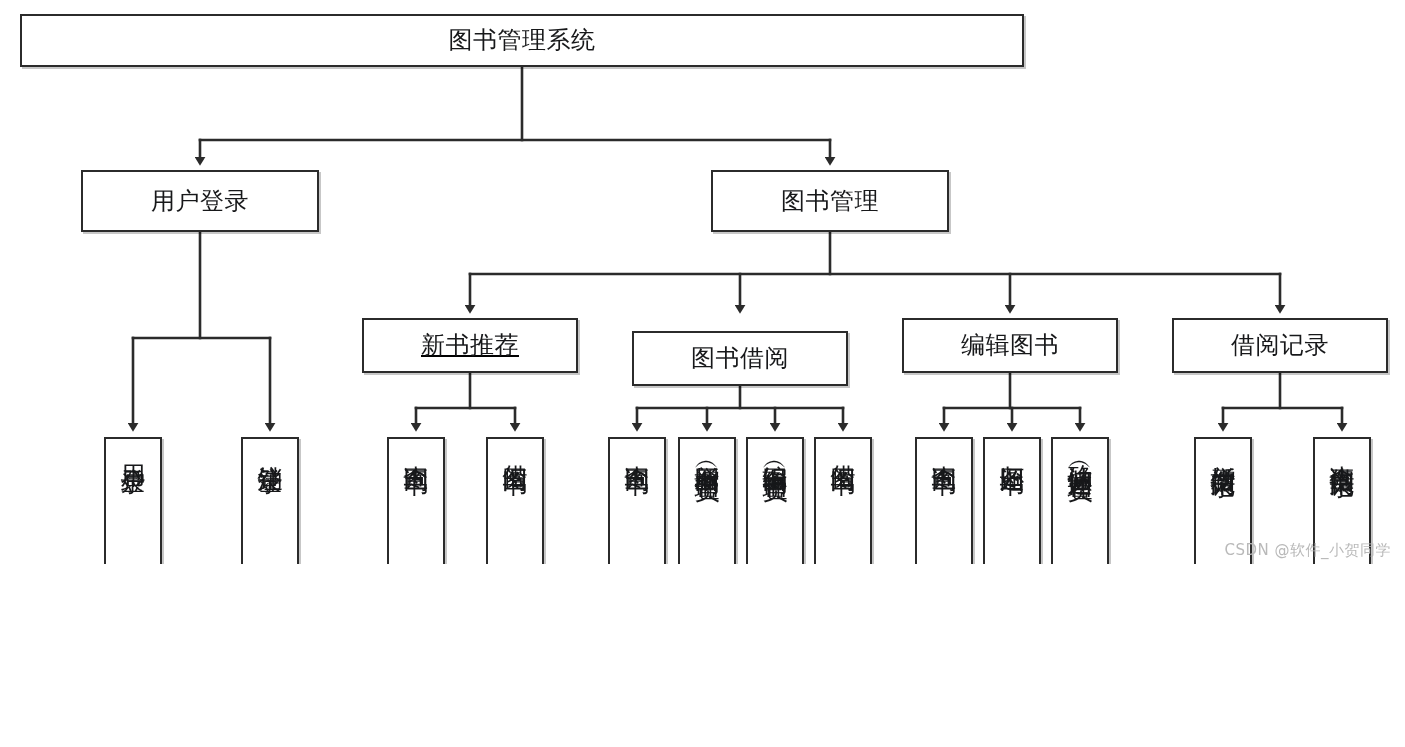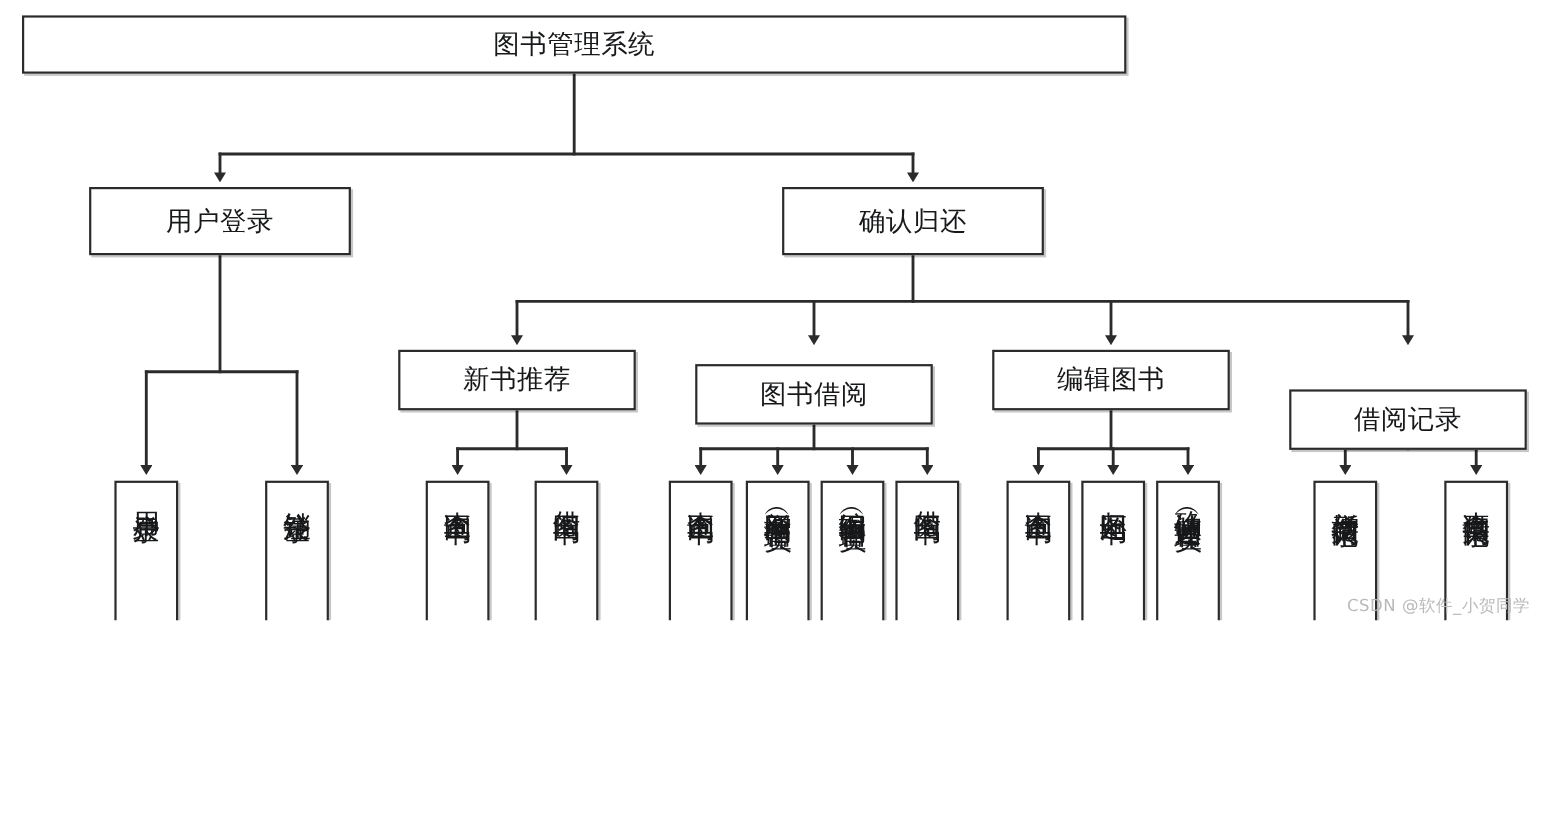--- a/index.html
+++ b/index.html
@@ -122,33 +122,33 @@
   </svg>
 
   <div class="node h" style="left:20px; top:14px; width:1004px; height:53px;">
     <span class="node-label">图书管理系统</span>
   </div>
 
   <div class="node h" style="left:81px; top:170px; width:238px; height:62px;">
     <span class="node-label">用户登录</span>
   </div>
   <div class="node h" style="left:711px; top:170px; width:238px; height:62px;">
-    <span class="node-label">确认归还</span>
+    <span class="node-label">图书管理</span>
   </div>
 
-  <div class="node h" style="left:362px; top:318px; width:216px; height:55px;">
+  <div class="node h" style="left:362px; top:318px; width:216px; height:55px;text-decoration:underline;">
     <span class="node-label">新书推荐</span>
   </div>
   <div class="node h" style="left:632px; top:331px; width:216px; height:55px;">
     <span class="node-label">图书借阅</span>
   </div>
   <div class="node h" style="left:902px; top:318px; width:216px; height:55px;">
     <span class="node-label">编辑图书</span>
   </div>
-  <div class="node h" style="left:1172px; top:318px; width:216px; height:55px;margin-top:36px;">
+  <div class="node h" style="left:1172px; top:318px; width:216px; height:55px;">
     <span class="node-label">借阅记录</span>
   </div>
 
   <div class="node v" style="left:104px; top:437px; width:58px; height:298px;">
     <span class="node-label">用户登录</span>
   </div>
   <div class="node v" style="left:241px; top:437px; width:58px; height:298px;">
     <span class="node-label">注销登录</span>
   </div>
 

